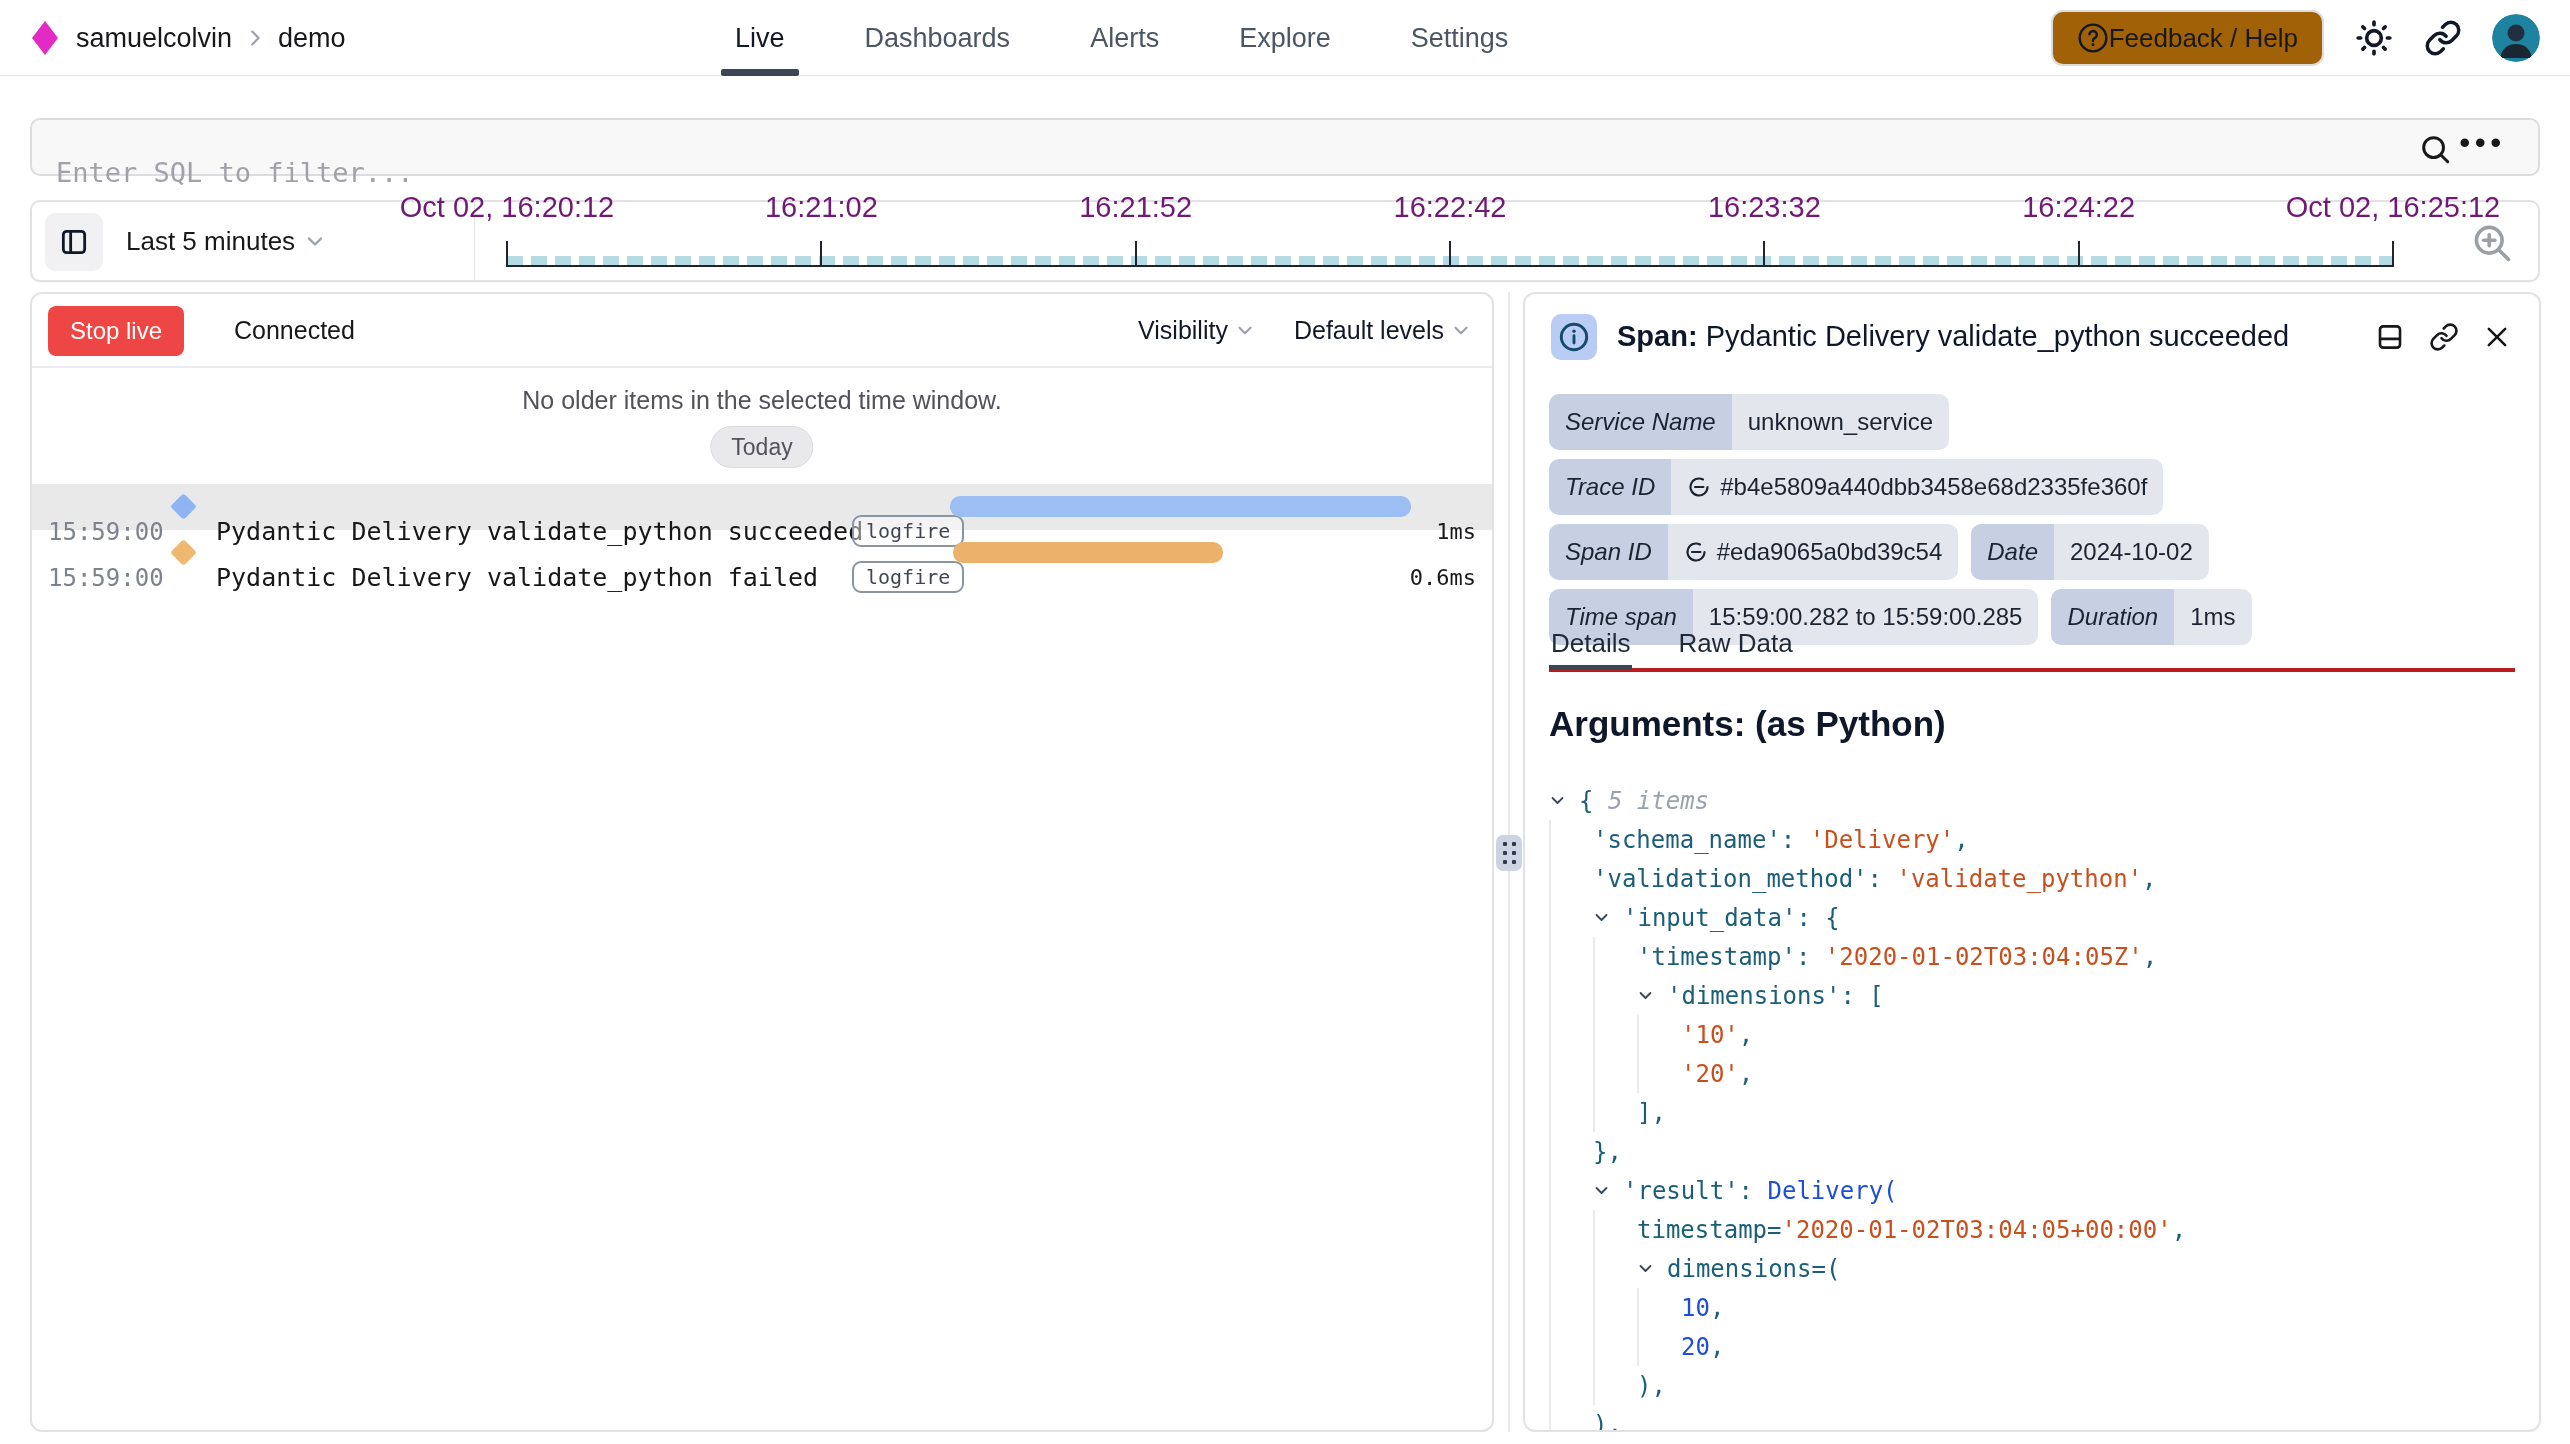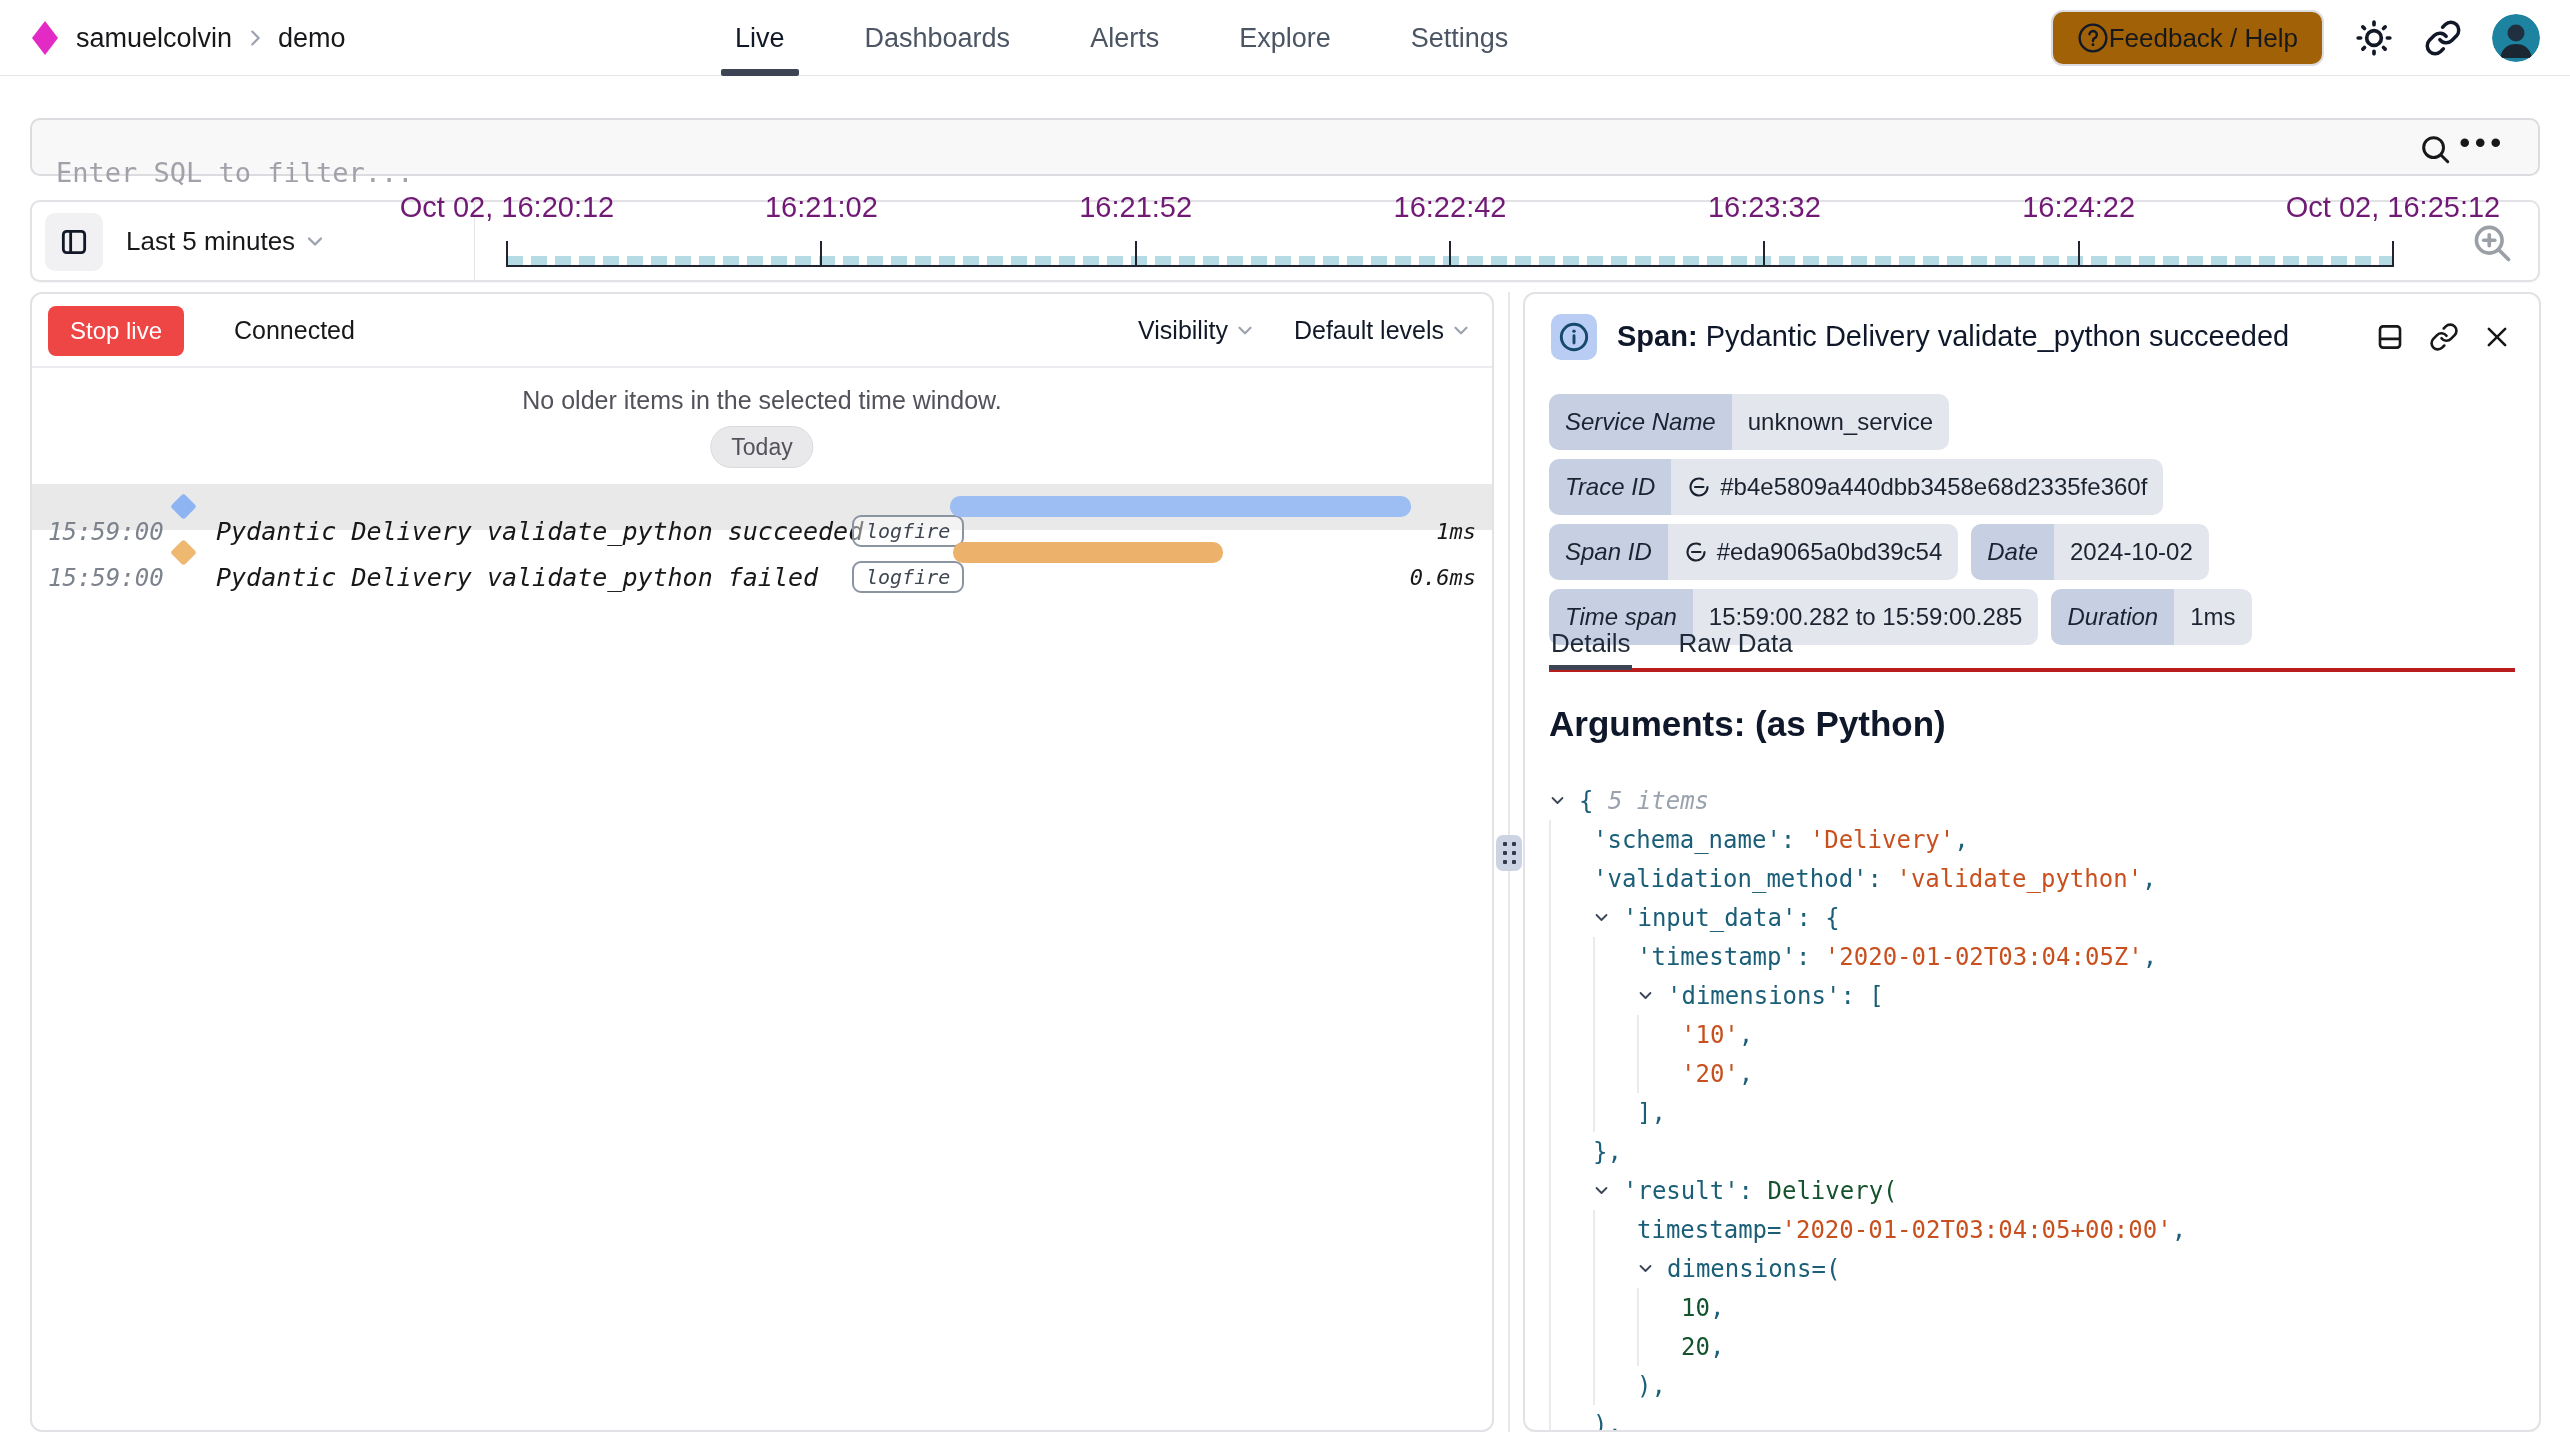--- a/index.html
+++ b/index.html
@@ -68,21 +68,21 @@
                font-family:"Liberation Sans",sans-serif; }
   #connected { position:absolute; left:202px; top:0; height:72px; display:flex; align-items:center;
                font-size:25px; }
   #live-header-right { position:absolute; right:20px; top:0; height:72px; display:flex; align-items:center; gap:38px; }
   .dropdown { display:flex; align-items:center; gap:6px; font-size:25px; color:#111827; }
   #empty-msg { position:absolute; left:0; right:0; top:92px; text-align:center; font-size:25px; color:#52525b; }
   #day-chip { position:absolute; left:50%; transform:translateX(-50%); top:132px; height:42px; padding:0 20px;
               background:#e9e9eb; border:1px solid #dadadd; border-radius:21px; display:flex; align-items:center;
               font-size:23px; color:#52525b; }
   #log-list { position:absolute; left:0; right:0; top:190px; }
-  .log-row { position:relative; height:46px;font-style:italic; }
+  .log-row { position:relative; height:46px; }
   .log-row.selected { background:#e9e9ea; }
   .row-time { position:absolute; left:16px; top:0; height:45px; display:flex; align-items:center;
               font-size:24px; color:#7d838d; }
   .row-diamond { position:absolute; left:142px; top:13px; width:19px; height:19px; border-radius:3px;
                  transform:rotate(45deg); }
   .row-msg { position:absolute; left:184px; top:0; height:45px; display:flex; align-items:center;
              font-size:25px; color:#18181b; }
   .row-tag { position:absolute; left:820px; top:6px; height:32px; padding:0 12px; border:2px solid #8b94a1;
              border-radius:9px; display:flex; align-items:center; font-size:20px; color:#3f4652; background:rgba(255,255,255,.45); }
   .row-bar { position:absolute; top:12px; height:21px; border-radius:10px; }
@@ -105,21 +105,21 @@
                  border-bottom:4px solid #b91c1c; height:46px; }
   .dtab { font-size:26px; color:#1f2937; padding:2px 2px 0; }
   .dtab.active { border-bottom:5px solid #3d4554; margin-bottom:-2px; }
   #args-heading { position:absolute; left:24px; top:410px; font-size:35px; font-weight:bold; color:#0f172a; }
   #code { position:absolute; left:24px; top:462px; right:8px; font-size:24px; }
   .code-line { display:flex; align-items:center; height:39px; white-space:pre; }
   .cell { width:44px; align-self:stretch; border-left:2px solid #e9ebef; flex:none; }
   .chev { width:30px; flex:none; display:flex; align-items:center; }
   .c-k, .c-p { color:#1a5e78; }
   .c-s { color:#c8501e; }
-  .c-n { color:#14532d; }
+  .c-n { color:#1d4ed8; }
   .c-m { color:#9aa2ad; font-style:italic; }
 </style>
 </head>
 <body>
 
 <div id="topbar">
   <div id="logo"></div>
   <div id="breadcrumb">
     <span>samuelcolvin</span>
     <svg width="22" height="22" viewBox="0 0 24 24" fill="none" stroke="#9ca3af" stroke-width="2.4" stroke-linecap="round" stroke-linejoin="round">

